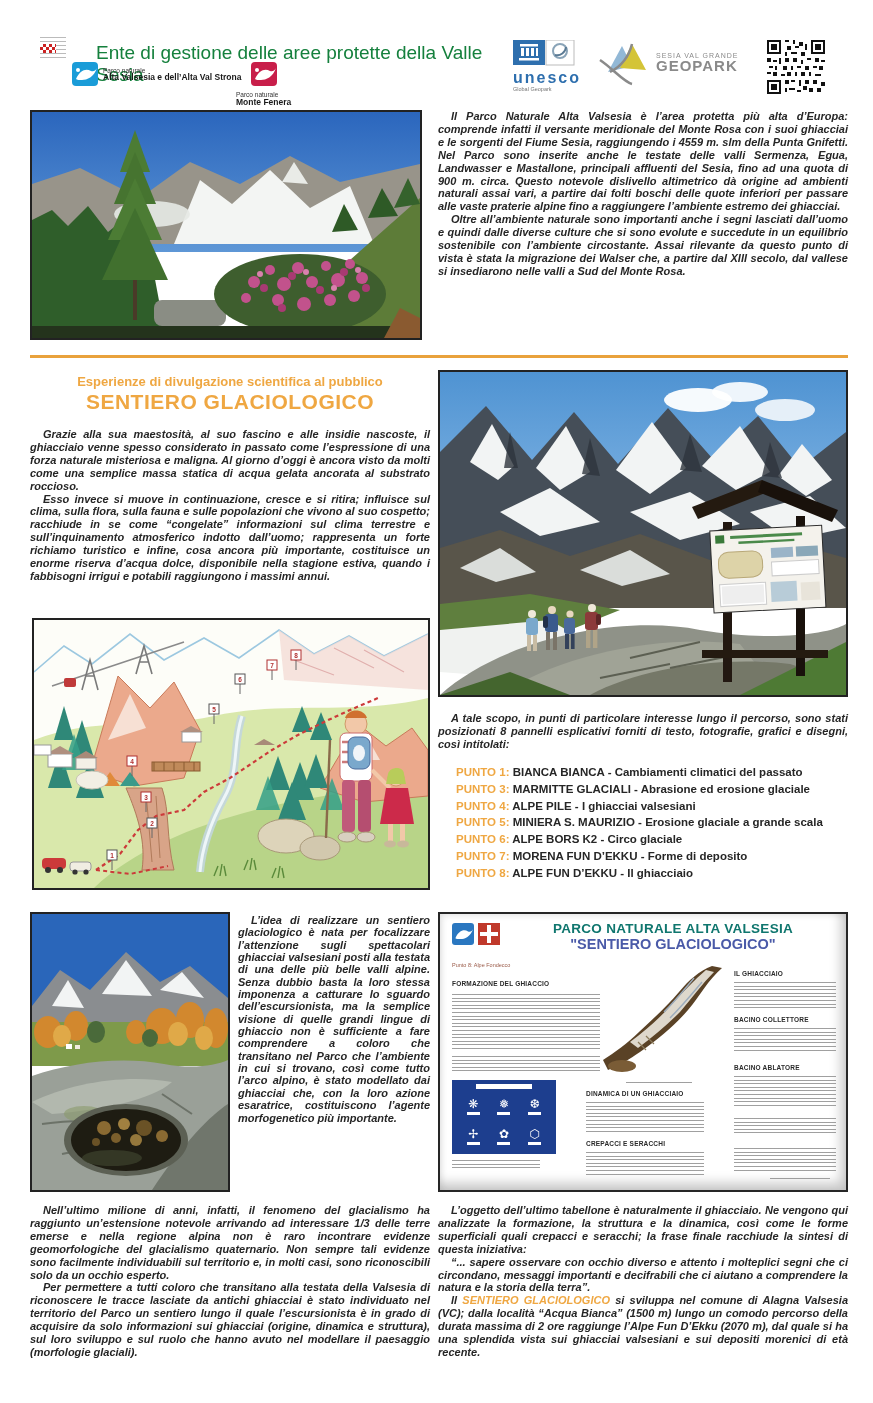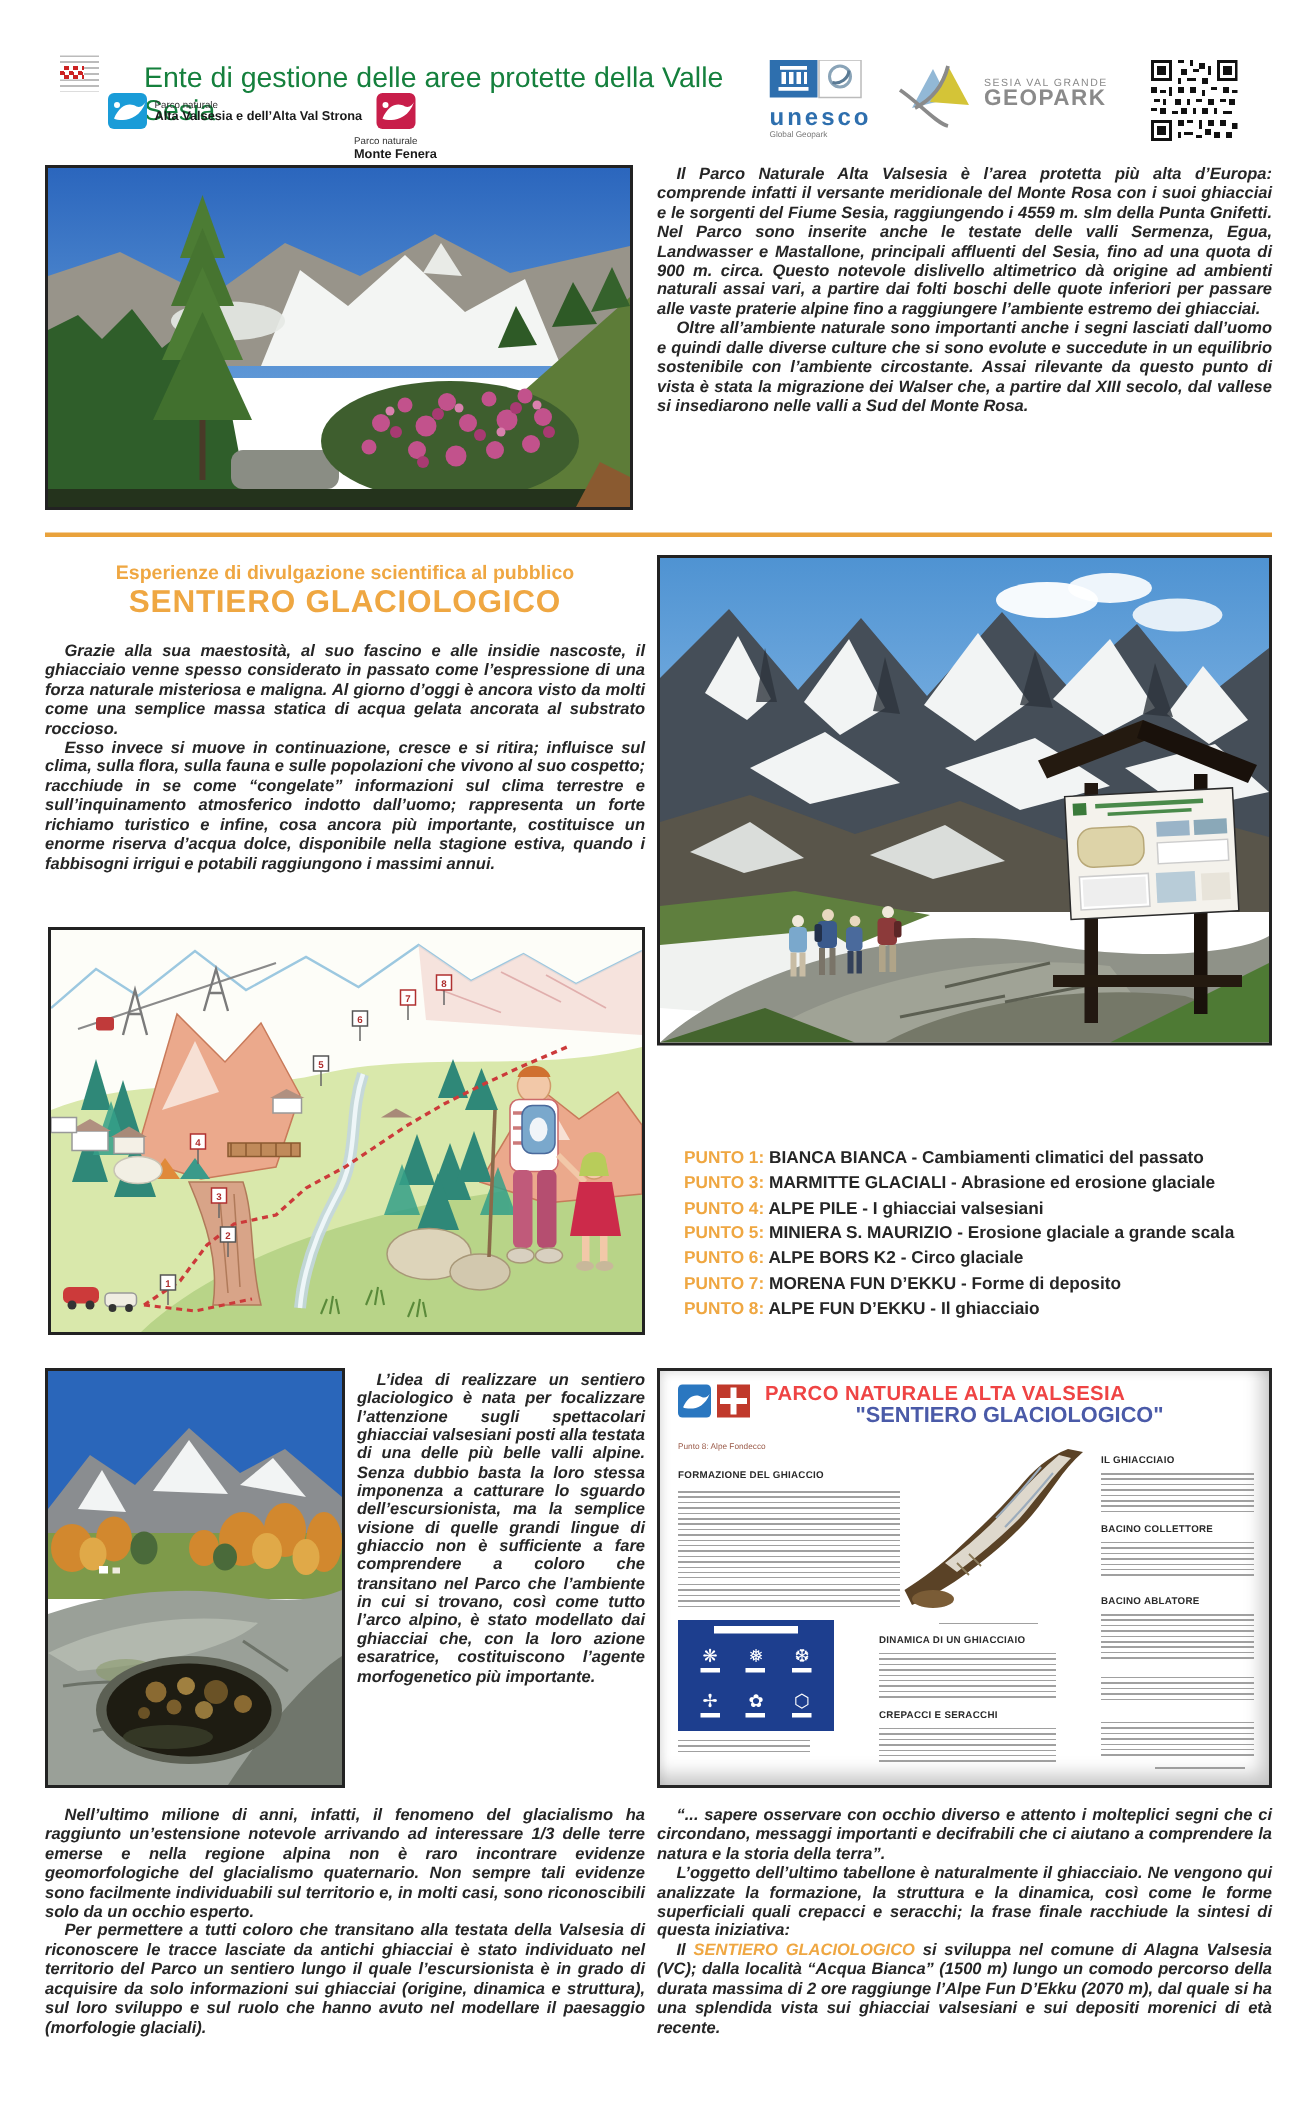--- a/index.html
+++ b/index.html
@@ -27,21 +27,21 @@
      background:repeating-conic-gradient(#c22 0% 25%,#fff 0% 50%);background-size:6px 6px;}
   .unesco-word{font-size:16px;font-weight:bold;color:#2e6fae;letter-spacing:2px;line-height:16px;}
   .unesco-sub{font-size:5.5px;color:#777;}
   .geo-t1{font-size:7px;color:#8a8a8a;letter-spacing:1px;}
   .geo-t2{font-size:15px;color:#8a8a8a;font-weight:bold;letter-spacing:1px;line-height:14px;}
   .rule{background:#E9A23C;height:3px;}
   
   .panel{background:#fff;border:2px solid #262626;
          box-shadow:inset -5px -7px 12px rgba(0,0,0,.22), inset 2px 2px 6px rgba(0,0,0,.08);}
   .panel .ph{font-size:6.5px;font-weight:bold;color:#2a2a2a;letter-spacing:.2px;position:absolute;}
-  .panel-t1{font-size:13.5px;font-weight:bold;color:#ef4444;text-align:left;letter-spacing:.3px;line-height:14px;}
+  .panel-t1{font-size:13.5px;font-weight:bold;color:#0f766e;text-align:center;letter-spacing:.3px;line-height:14px;}
   .panel-t2{font-size:14.5px;font-weight:bold;color:#4a5aa8;text-align:center;line-height:15px;}
   .panel-cap{font-size:5.5px;color:#9a5a48;position:absolute;}
   .tl{position:absolute;background:repeating-linear-gradient(to bottom,#8f8f8f 0,#8f8f8f 1px,transparent 1px,transparent 3.6px);opacity:.85;}
   .snowbox{position:absolute;background:#1d3e8e;display:flex;flex-direction:column;align-items:center;}
   .snowlabel{width:56px;height:5px;background:#fff;margin-top:4px;}
   .snowgrid{display:grid;grid-template-columns:repeat(3,1fr);width:92px;margin-top:2px;}
   .snowcell{display:flex;flex-direction:column;align-items:center;height:30px;justify-content:center;}
   .snowcell .g{color:#fff;font-size:12px;line-height:12px;}
   .snowcell .lb{width:13px;height:3px;background:#fff;margin-top:2px;}
 </style>
@@ -451,20 +451,23 @@
       <ellipse cx="369" cy="224" rx="6" ry="3.4" fill="#c8b89a"></ellipse>
     </g>
 
     <g stroke="#5a8a3a" stroke-width="1.4" fill="none">
       <path d="M180,256 l4,-10 M186,256 l2,-12 M192,256 l-2,-10"></path>
       <path d="M210,250 l4,-10 M216,250 l2,-12 M222,250 l-2,-10"></path>
       <path d="M238,258 l4,-10 M244,258 l2,-12 M250,258 l-2,-10"></path>
     </g>
   </svg>
 
+  <div class="abs body-text" style="left:438px;top:712px;width:410px;">
+    <p class="para">A tale scopo, in punti di particolare interesse lungo il percorso, sono stati posizionati 8 pannelli esplicativi forniti di testo, fotografie, grafici e disegni, così intitolati:</p>
+  </div>
   <div class="abs punti" style="left:456px;top:764px;width:392px;">
     <div><span class="pl">PUNTO 1:</span> <span class="pt">BIANCA BIANCA - Cambiamenti climatici del passato</span></div>
     <div><span class="pl">PUNTO 3:</span> <span class="pt">MARMITTE GLACIALI - Abrasione ed erosione glaciale</span></div>
     <div><span class="pl">PUNTO 4:</span> <span class="pt">ALPE PILE - I ghiacciai valsesiani</span></div>
     <div><span class="pl">PUNTO 5:</span> <span class="pt">MINIERA S. MAURIZIO - Erosione glaciale a grande scala</span></div>
     <div><span class="pl">PUNTO 6:</span> <span class="pt">ALPE BORS K2 - Circo glaciale</span></div>
     <div><span class="pl">PUNTO 7:</span> <span class="pt">MORENA FUN D’EKKU - Forme di deposito</span></div>
     <div><span class="pl">PUNTO 8:</span> <span class="pt">ALPE FUN D’EKKU - Il ghiacciaio</span></div>
   </div>
 
@@ -595,18 +598,18 @@
     <div class="tl" style="left:146px;top:238px;width:118px;height:24px;"></div>
     <div class="tl" style="left:330px;top:264px;width:60px;height:3px;"></div>
   </div>
 
   <div class="abs body-text" style="left:30px;top:1204px;width:400px;">
     <p class="para">Nell’ultimo milione di anni, infatti, il fenomeno del glacialismo ha raggiunto un’estensione notevole arrivando ad interessare 1/3 delle terre emerse e nella regione alpina non è raro incontrare evidenze geomorfologiche del glacialismo quaternario. Non sempre tali evidenze sono facilmente individuabili sul territorio e, in molti casi, sono riconoscibili solo da un occhio esperto.</p>
     <p class="para">Per permettere a tutti coloro che transitano alla testata della Valsesia di riconoscere le tracce lasciate da antichi ghiacciai è stato individuato nel territorio del Parco un sentiero lungo il quale l’escursionista è in grado di acquisire da solo informazioni sui ghiacciai (origine, dinamica e struttura), sul loro sviluppo e sul ruolo che hanno avuto nel modellare il paesaggio (morfologie glaciali).</p>
   </div>
 
   <div class="abs body-text" style="left:438px;top:1204px;width:410px;">
+    <p class="para">L’oggetto dell’ultimo tabellone è naturalmente il ghiacciaio. Ne vengono qui analizzate la formazione, la struttura e la dinamica, così come le forme superficiali quali crepacci e seracchi; la frase finale racchiude la sintesi di questa iniziativa:</p>
     <p class="para">“... sapere osservare con occhio diverso e attento i molteplici segni che ci circondano, messaggi importanti e decifrabili che ci aiutano a comprendere la natura e la storia della terra”.</p>
-    <p class="para">L’oggetto dell’ultimo tabellone è naturalmente il ghiacciaio. Ne vengono qui analizzate la formazione, la struttura e la dinamica, così come le forme superficiali quali crepacci e seracchi; la frase finale racchiude la sintesi di questa iniziativa:</p>
     <p class="para"><span>Il </span><span class="hl">SENTIERO GLACIOLOGICO</span><span> si sviluppa nel comune di Alagna Valsesia (VC); dalla località “Acqua Bianca” (1500 m) lungo un comodo percorso della durata massima di 2 ore raggiunge l’Alpe Fun D’Ekku (2070 m),  dal quale si ha una splendida vista sui ghiacciai valsesiani e sui depositi morenici di età recente.</span></p>
   </div>
 
 </div>
 
 </body></html>

